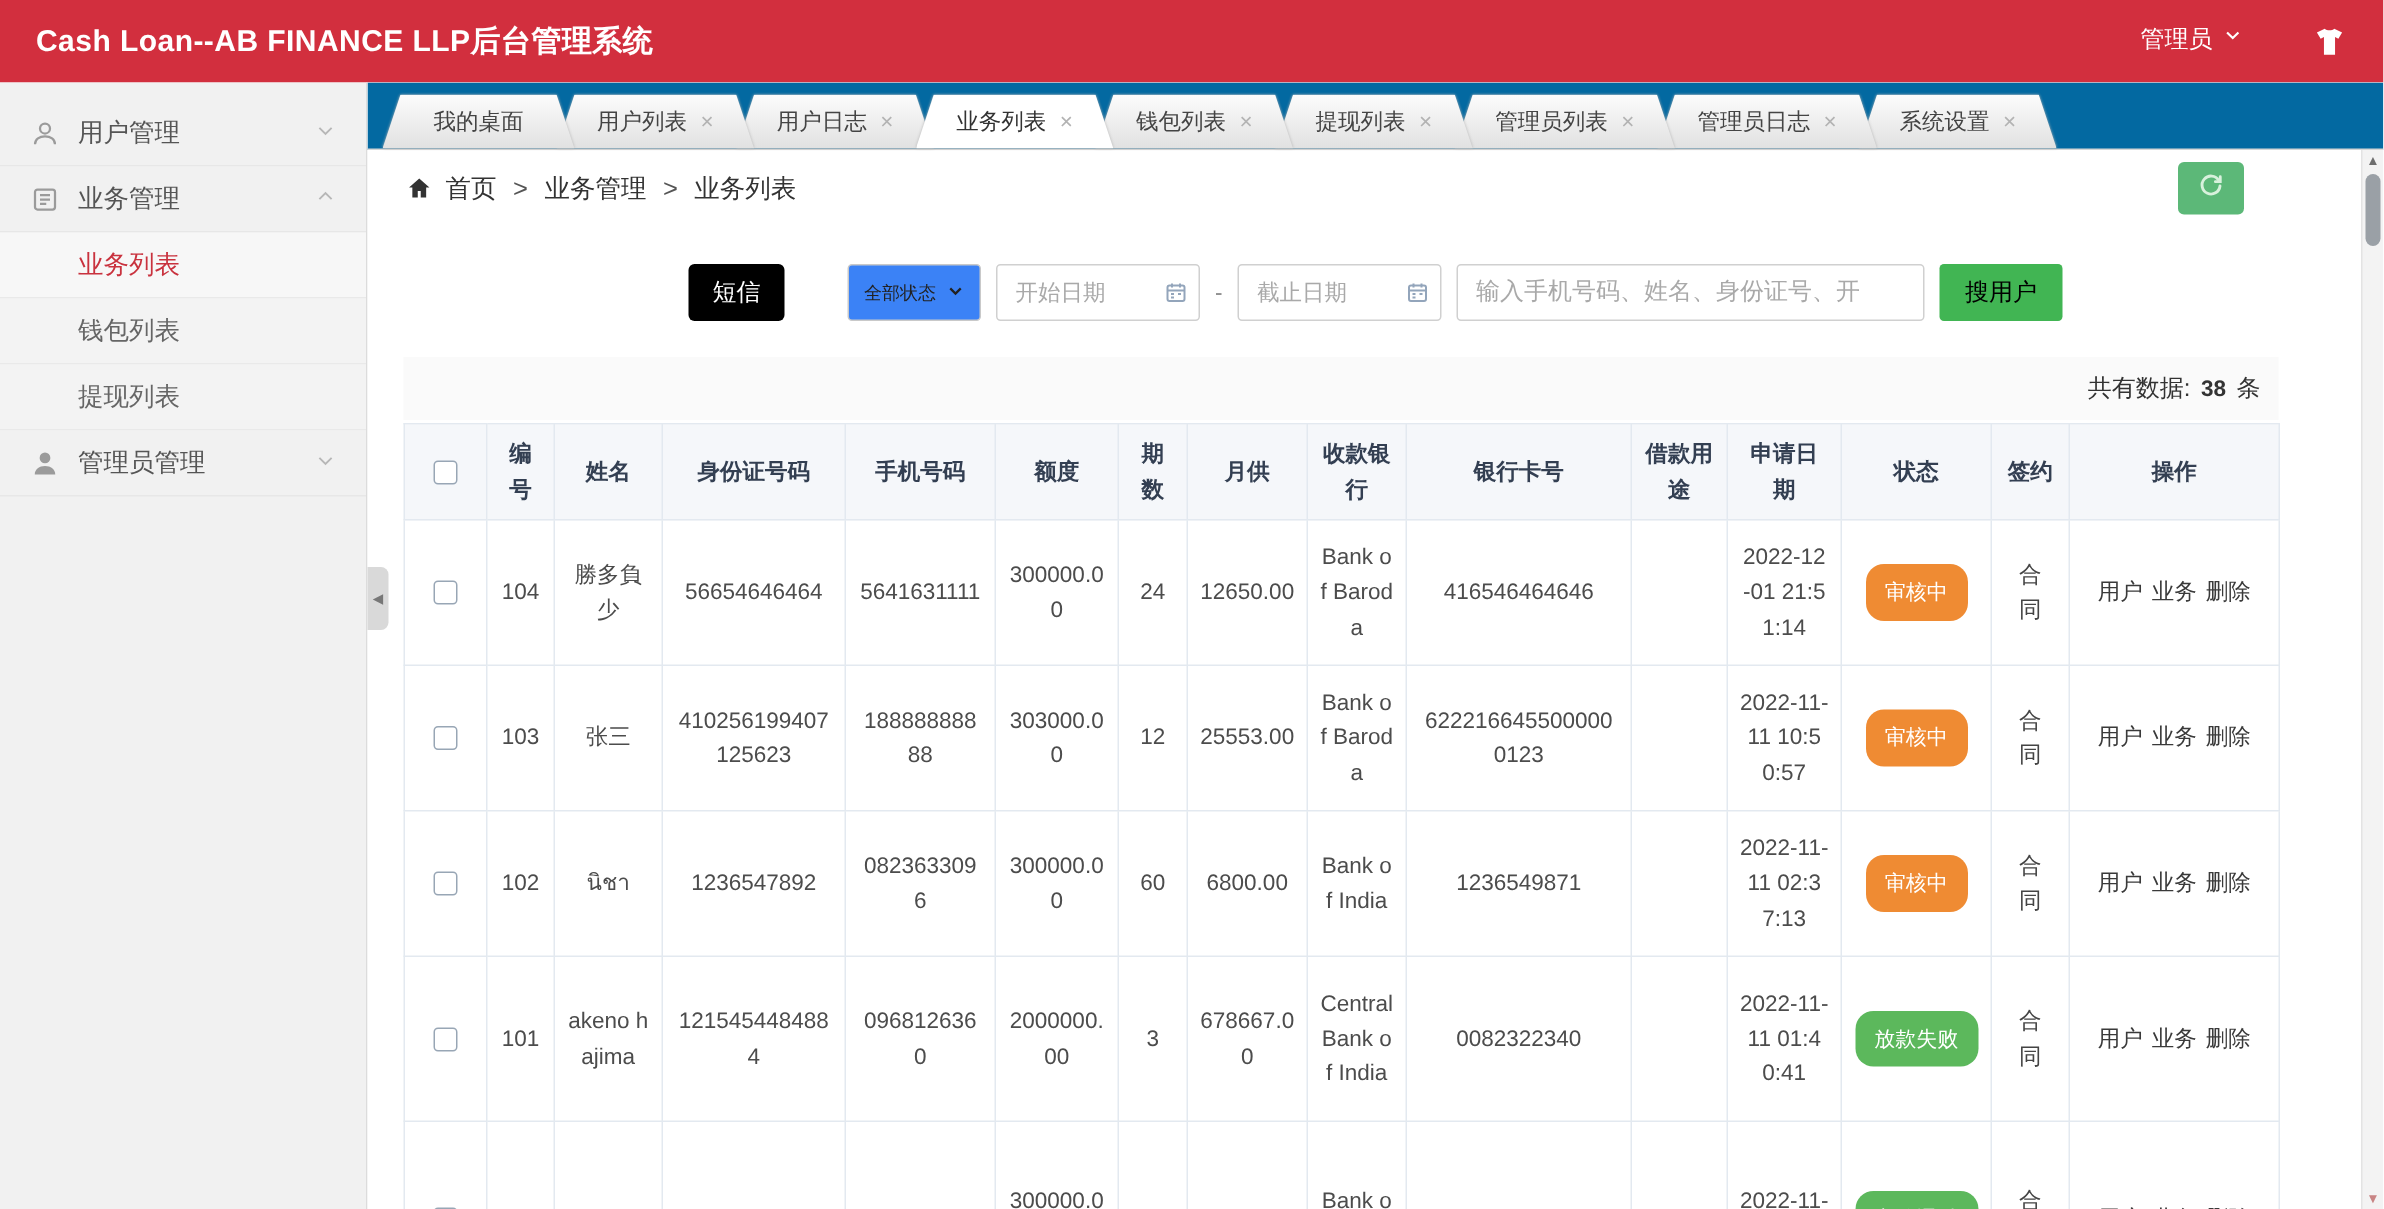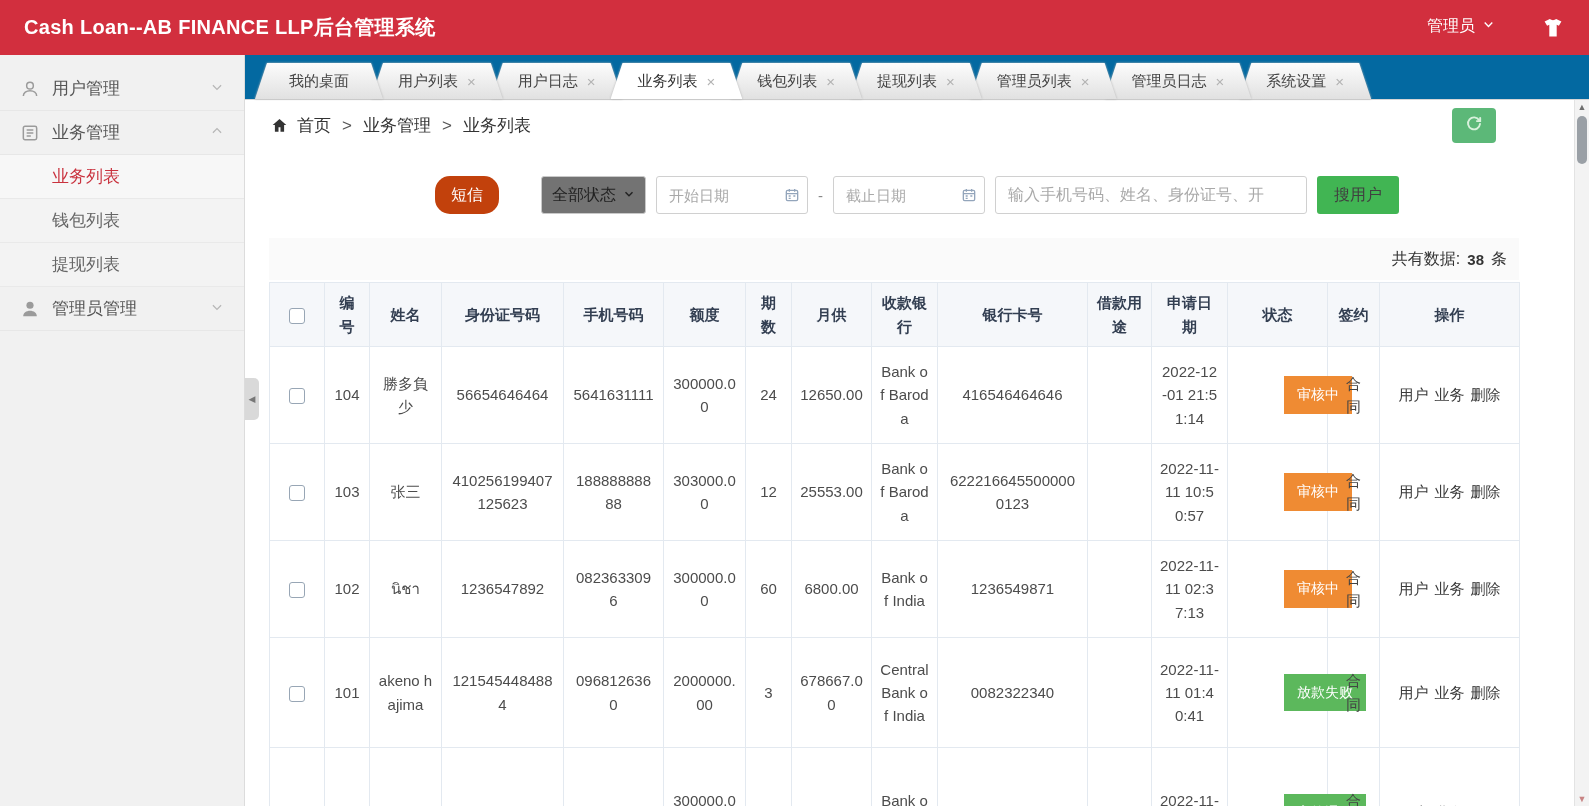--- a/index.html
+++ b/index.html
@@ -57,53 +57,53 @@
   .refresh-btn { margin-left:auto; margin-right:67px; width:44px; height:35px;
     background:#5cb878; border:none; border-radius:4px; cursor:pointer;
     display:flex; align-items:center; justify-content:center; }
   .refresh-btn svg { width:20px; height:20px; }
 
   
   .filter-row { margin-top:26px; display:flex; justify-content:center;
     align-items:center; gap:10px; }
   .btn-sms { background:#53a0e3; color:#fff; border:none; border-radius:4px;
     height:38px; padding:0 16px; font-size:16px; cursor:pointer; }
-  .select-box { height:38px; border:1px solid #c9c9c9; border-radius:3px; background:#737373;
-    display:flex; align-items:center; gap:7px; padding:0 10px; font-size:16px;
+  .select-box { height:38px; border:1px solid #c9c9c9; border-radius:3px; background:#3b82f6;
+    display:flex; align-items:center; gap:7px; padding:0 10px; font-size:12px;
     color:#222; cursor:pointer;margin-left:32px; }
   .select-box svg { width:12px; height:12px; color:#333; }
   .date-wrap { position:relative; }
-  .date-wrap input { height:38px; width:152px; border:1px solid #d0d0d0; border-radius:3px;
+  .date-wrap input { height:38px; width:136px; border:1px solid #d0d0d0; border-radius:3px;
     padding:0 32px 0 12px; font-size:15px; color:#15803d;
     font-family:"Liberation Sans","DejaVu Sans",sans-serif; }
   .date-wrap .cal-icon { position:absolute; right:8px; top:11px; width:16px; height:16px; }
   .dash { color:#888; font-size:15px; }
   .search-input { height:38px; width:312px; border:1px solid #d0d0d0; border-radius:3px;
     padding:0 12px; font-size:16px; color:#333;
     font-family:"Liberation Sans","DejaVu Sans",sans-serif; }
   input::placeholder { color:#a9a9a9; }
-  .btn-search { background:#41b553; color:#404040; border:none; border-radius:3px;
+  .btn-search { background:#41b553; color:#000000; border:none; border-radius:3px;
     height:38px; padding:0 17px; font-size:16px; cursor:pointer; }
 
   
   .summary { margin:24px 0 0 24px; width:1250px; height:42px; background:#fafafa;
     display:flex; align-items:center; justify-content:flex-end; padding-right:12px;
     font-size:16px; color:#333; gap:7px; }
   .summary b { font-size:15px; }
 
   
   table.grid { margin:2px 0 0 24px; width:1250px; border-collapse:collapse;
     table-layout:fixed; background:#fff; font-size:15px; color:#4c4c4c; }
   .grid th, .grid td { border:1px solid #e3e9f0; text-align:center;
     vertical-align:middle; word-break:break-all; padding:6px 8px; line-height:1.55; }
   .grid thead th { background:#f5f7fa; color:#333f52; font-weight:bold; height:64px; }
   .cb { display:inline-block; width:16px; height:16px; border:1px solid #98a6b5;
     border-radius:3px; background:#fff; cursor:pointer; vertical-align:middle; }
-  .status-btn { display:inline-block; padding:8px 13px; border-radius:0;
-    color:#fff; font-size:14px; cursor:pointer; white-space:nowrap;margin-left:48px; }
+  .status-btn { display:inline-block; padding:8px 13px; border-radius:12px;
+    color:#fff; font-size:14px; cursor:pointer; white-space:nowrap; }
   .sign-link { display:inline-block; width:1.1em; word-break:break-all;
     color:#444; cursor:pointer; }
   .act-link { color:#3a3a3a; cursor:pointer; margin:0 3px; }
 
   
   .scrollbar { position:absolute; right:0; top:45px; bottom:0; width:15px;
     background:#f3f3f3; border-left:1px solid #e3e3e3; }
   .sb-up { position:absolute; top:2px; left:0; right:0; text-align:center;
     font-size:9px; color:#6e6e6e; cursor:pointer; }
   .sb-thumb { position:absolute; top:16px; left:2px; right:2px; height:48px;
@@ -242,21 +242,21 @@
         <span>
           <svg viewBox="0 0 24 24" fill="none" stroke="#d8f1dc" stroke-width="2.3" stroke-linecap="round">
             <path d="M18.2 7.5A7.2 7.2 0 1 0 19.2 12"></path>
               <path d="M19.4 4.6v3.9h-3.9"></path>
           </svg>
         </span>
       </button>
     </div>
 
     <div class="filter-row">
-      <button class="btn-sms" style="background: #c2410c; border-radius: 15px;">短信</button>
+      <button class="btn-sms" style="background: #000000;">短信</button>
       <div class="select-box">
         <span>全部状态</span>
         <span>
           <svg viewBox="0 0 24 24" fill="none" stroke="#222" stroke-width="3">
               <path d="M5 8.5l7 7 7-7"></path>
             </svg>
         </span>
       </div>
       <div class="date-wrap">
         <input type="text" placeholder="开始日期" style="">

